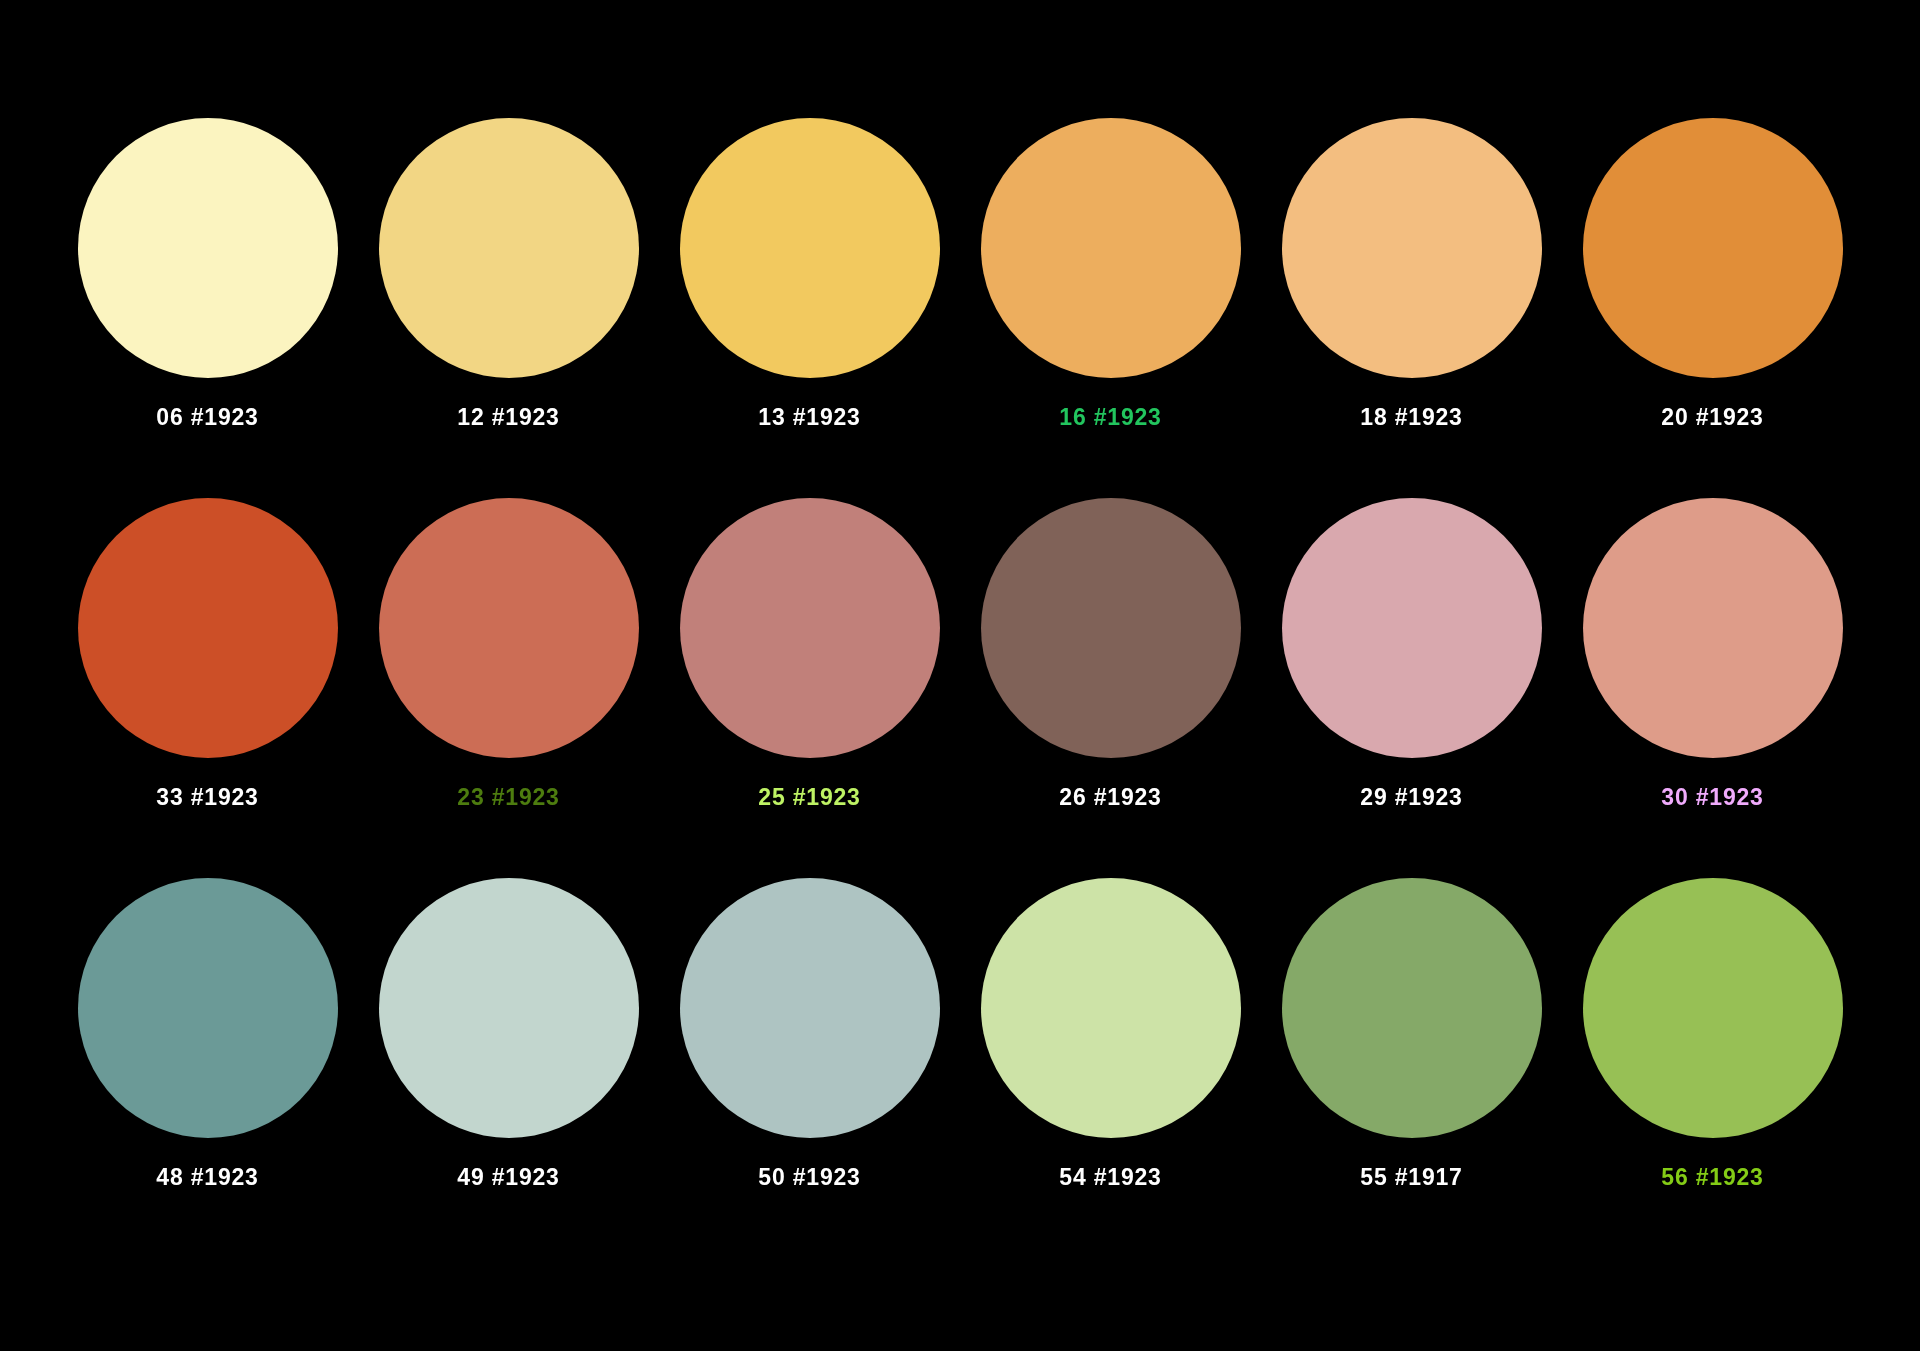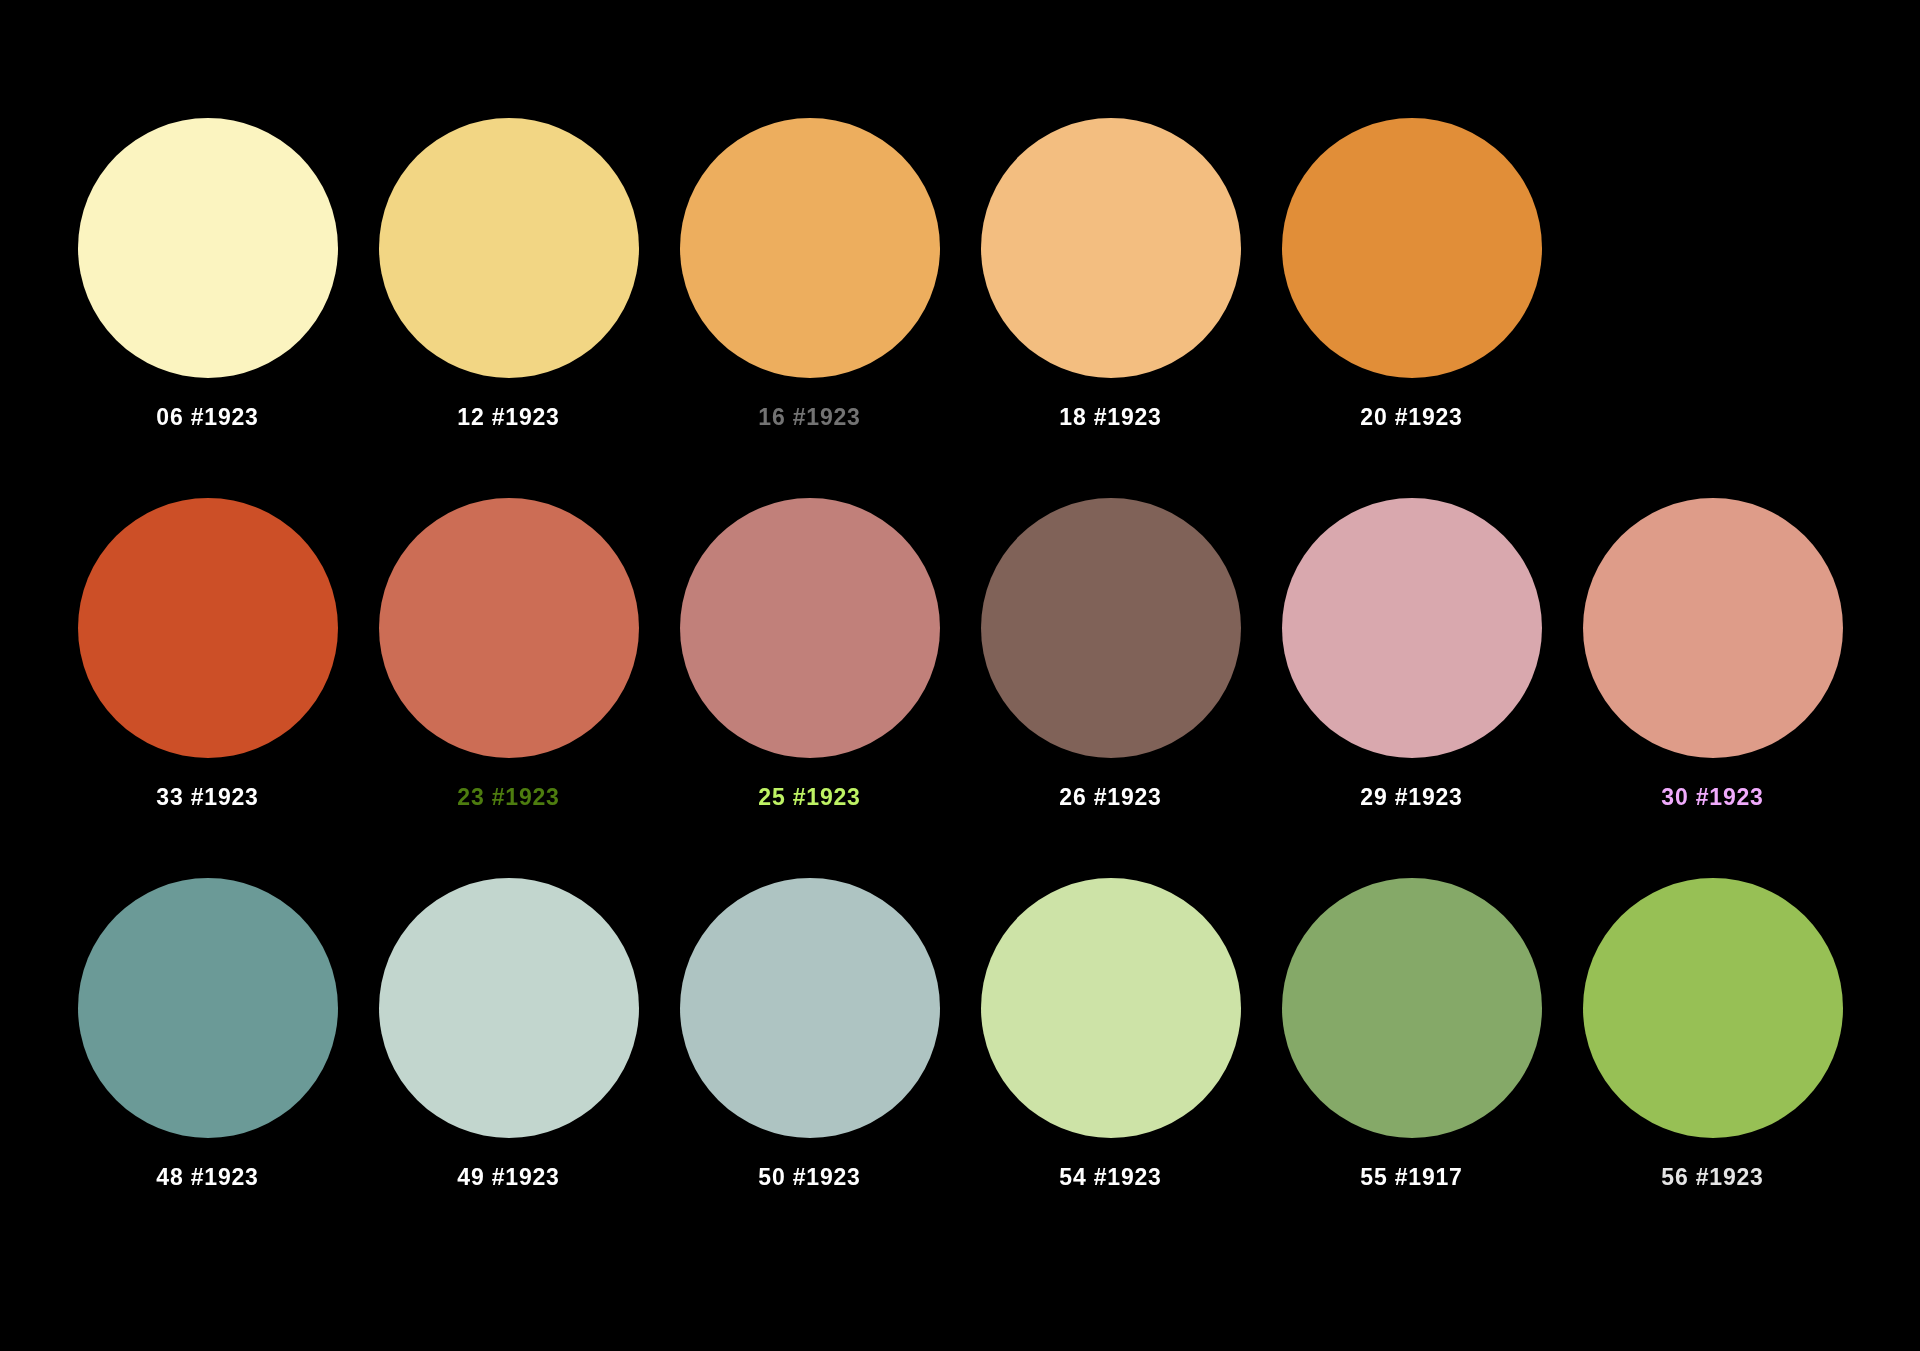--- a/index.html
+++ b/index.html
@@ -72,22 +72,26 @@
   <div class="swatch-row">
     <div class="swatch">
       <span class="swatch-disc" style="background-color: rgb(251, 244, 192);"></span>
       <span class="swatch-label" style="color: rgb(255, 255, 255);">06 #1923</span>
     </div>
     <div class="swatch">
       <span class="swatch-disc" style="background-color: rgb(242, 214, 132);"></span>
       <span class="swatch-label" style="color: rgb(255, 255, 255);">12 #1923</span>
     </div>
     <div class="swatch">
+      <span class="swatch-disc" style="background-color: rgb(242, 201, 95);"></span>
+      <span class="swatch-label" style="color: rgb(255, 255, 255);">13 #1923</span>
+    </div>
+    <div class="swatch">
       <span class="swatch-disc" style="background-color: rgb(237, 174, 94);"></span>
-      <span class="swatch-label" style="color: #737373;">16 #1923</span>
+      <span class="swatch-label" style="color: #22c55e;">16 #1923</span>
     </div>
     <div class="swatch">
       <span class="swatch-disc" style="background-color: rgb(243, 190, 128);"></span>
       <span class="swatch-label" style="color: rgb(255, 255, 255);">18 #1923</span>
     </div>
     <div class="swatch">
       <span class="swatch-disc" style="background-color: rgb(225, 142, 56);"></span>
       <span class="swatch-label" style="color: rgb(255, 255, 255);">20 #1923</span>
     </div>
   </div>
@@ -135,17 +139,17 @@
     <div class="swatch">
       <span class="swatch-disc" style="background-color: rgb(205, 227, 167);"></span>
       <span class="swatch-label" style="color: rgb(255, 255, 255);">54 #1923</span>
     </div>
     <div class="swatch">
       <span class="swatch-disc" style="background-color: rgb(133, 169, 104);"></span>
       <span class="swatch-label" style="color: rgb(255, 255, 255);">55 #1917</span>
     </div>
     <div class="swatch">
       <span class="swatch-disc" style="background-color: rgb(151, 192, 85);"></span>
-      <span class="swatch-label" style="color: #e5e5e5;">56 #1923</span>
+      <span class="swatch-label" style="color: #84cc16;">56 #1923</span>
     </div>
   </div>
 
 </div>
 
 </body></html>

